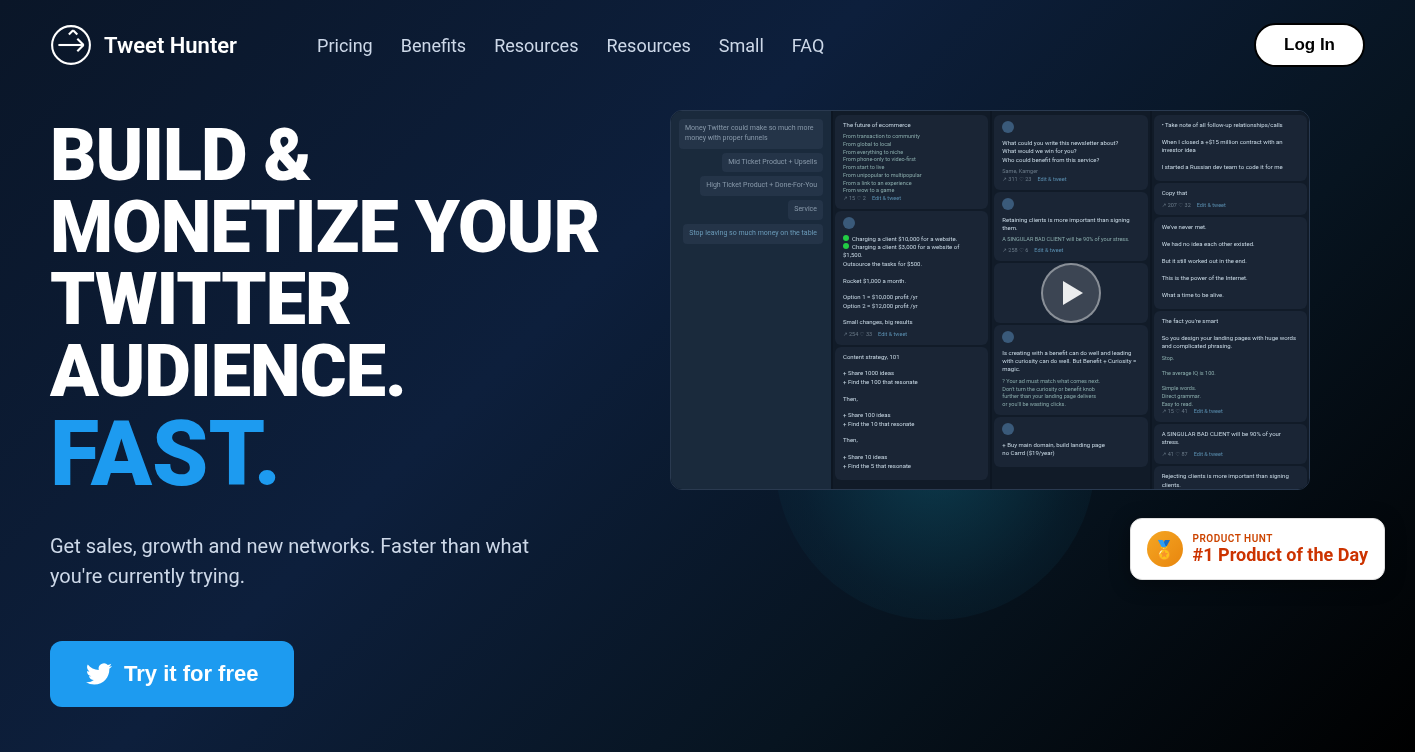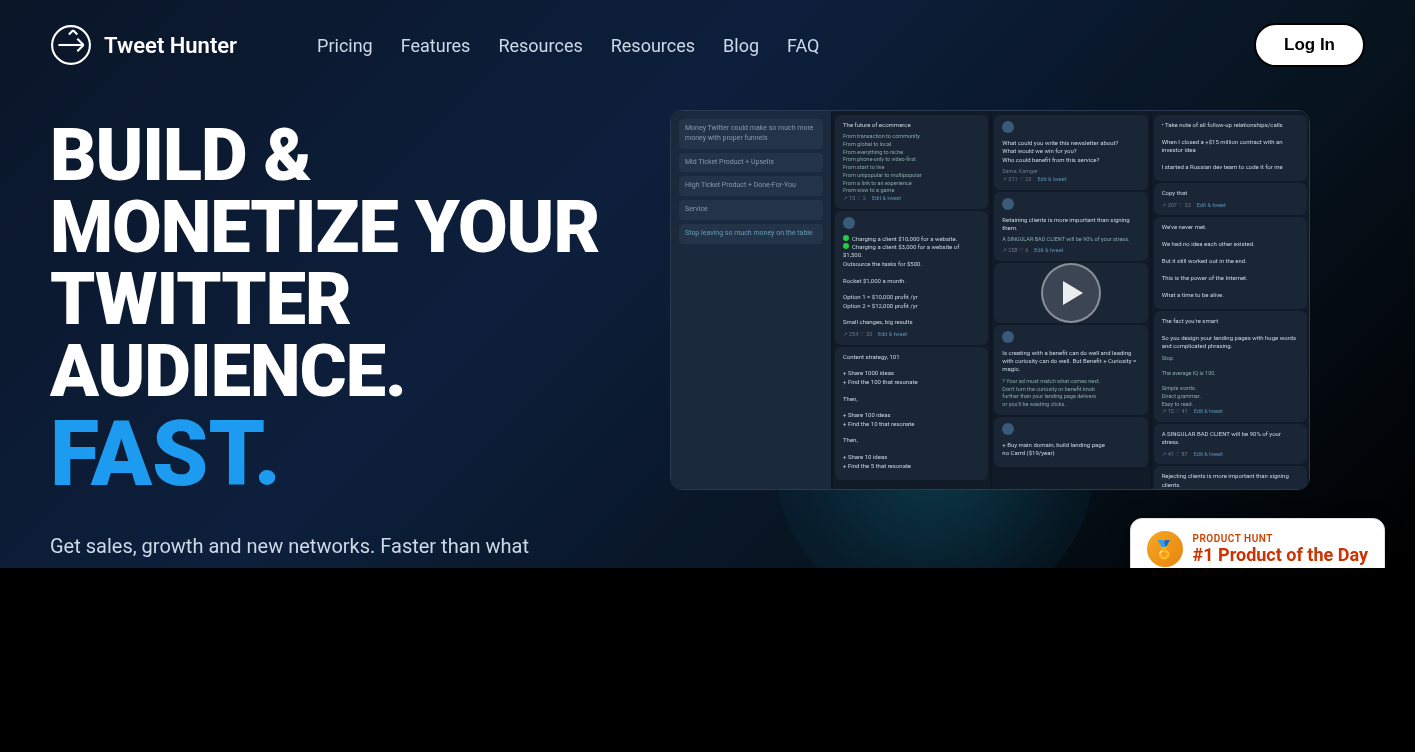--- a/index.html
+++ b/index.html
@@ -7,21 +7,21 @@
     body {
       width: 1415px;
       height: 752px;
       overflow: hidden;
       font-family: -apple-system, BlinkMacSystemFont, 'Segoe UI', Roboto, sans-serif;
       background: #000;
     }
 
     .page-wrapper {
       width: 1415px;
-      height: 568px;
+      height: 752px;
       background: linear-gradient(135deg, #0a1628 0%, #0d1f3c 40%, #071420 70%, #000 100%);
       position: relative;
       overflow: hidden;
     }
 
     
     .deco-circle-1 {
       position: absolute;
       width: 320px;
       height: 320px;
@@ -192,20 +192,21 @@
       gap: 2px;
       background: #0d1622;
     }
 
     .dash-sidebar {
       background: #1a2a3c;
       padding: 8px;
       display: flex;
       flex-direction: column;
       gap: 4px;
+      align-items: flex-end;
     }
 
     .dash-sidebar-item {
       background: #243448;
       border-radius: 4px;
       padding: 5px 6px;
       font-size: 7px;
       color: #8899aa;
       line-height: 1.4;
     }
@@ -360,24 +361,24 @@
         <line x1="26" y1="14" x2="32" y2="20" stroke="white" stroke-width="2"></line>
         <line x1="26" y1="26" x2="32" y2="20" stroke="white" stroke-width="2"></line>
         <line x1="18" y1="10" x2="22" y2="6" stroke="white" stroke-width="2"></line>
         <line x1="22" y1="6" x2="26" y2="10" stroke="white" stroke-width="2"></line>
       </svg>
       <span class="logo-text">Tweet Hunter</span>
     </div>
 
     <div class="nav-links">
       <a class="nav-link">Pricing</a>
-      <a class="nav-link">Features</a>
+      <a class="nav-link">Benefits</a>
       <a class="nav-link">Resources</a>
       <a class="nav-link">Resources</a>
-      <a class="nav-link">Blog</a>
+      <a class="nav-link">Small</a>
       <a class="nav-link">FAQ</a>
     </div>
 
     <div class="nav-actions">
       <button class="login-btn">Log In</button>
     </div>
   </nav>
 
   <div class="hero">
     <div class="hero-left">

